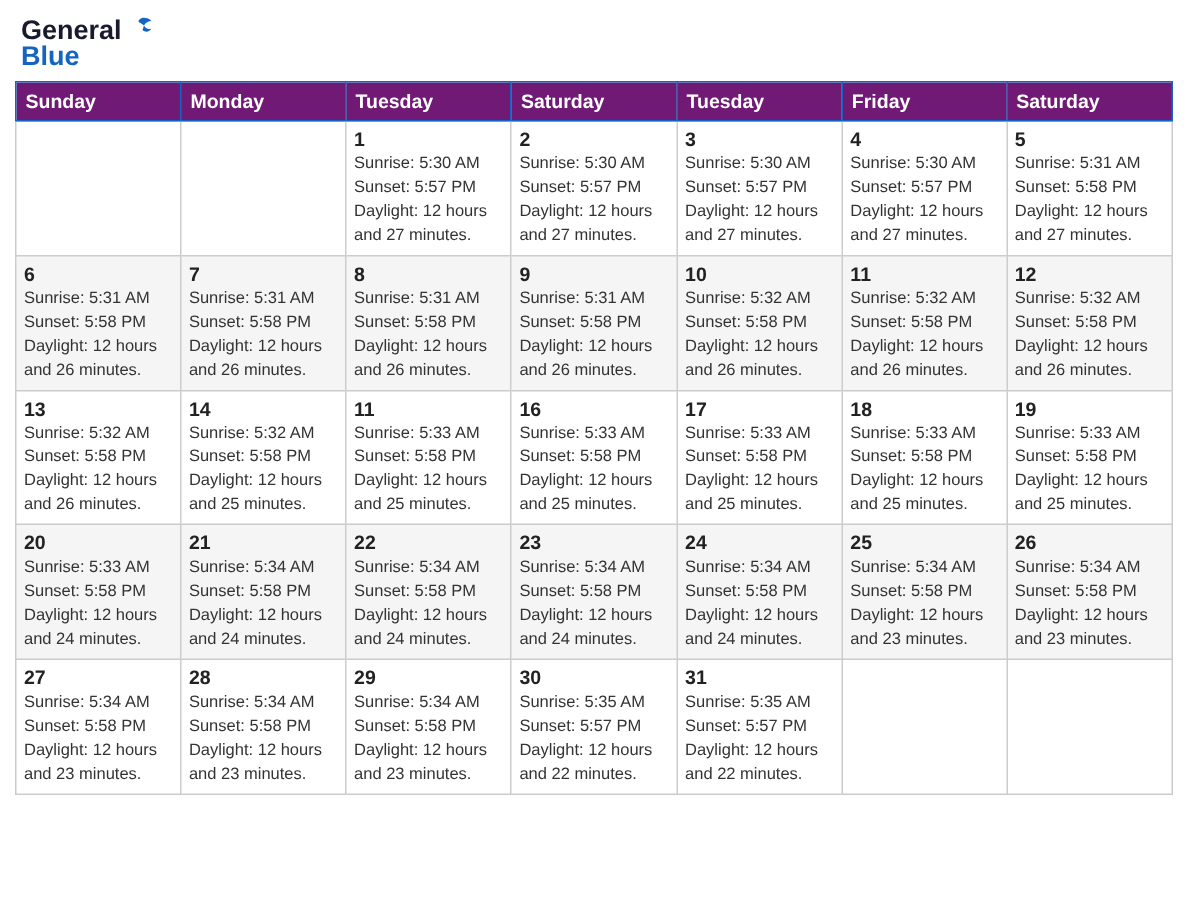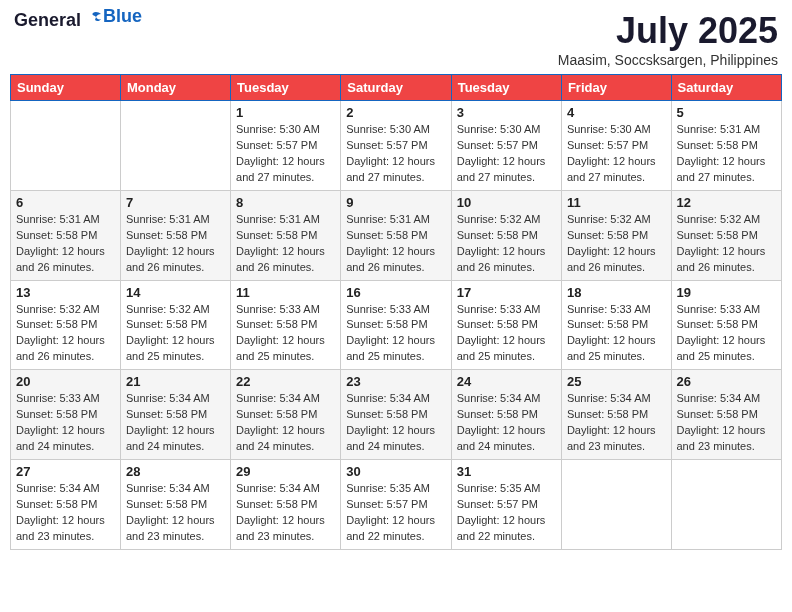--- a/index.html
+++ b/index.html
@@ -12,42 +12,42 @@
     }
     .header {
       display: flex;
       justify-content: space-between;
       align-items: flex-start;
       margin-bottom: 6px;
       padding: 0 4px;
     }
     .logo {
       display: flex;
-      flex-direction: row;
+      flex-direction: column;
       align-items: flex-start;
     }
     .title-block {
       text-align: right;
     }
     .month-title {
       font-size: 36px;
       font-weight: bold;
       color: #1a1a2e;
     }
     .location-title {
       font-size: 14px;
       color: #333;
     }
     .calendar {
       width: 100%;
       border-collapse: collapse;
       border: 1px solid #aaa;
     }
     .calendar th {
-      background-color: #ef4444;
+      background-color: #701a75;
       color: #fff;
       text-align: left;
       padding: 5px 6px;
       font-size: 13px;
       border: 1px solid #1565c0;
     }
     .calendar td {
       vertical-align: top;
       border: 1px solid #ccc;
       padding: 4px 5px;
@@ -85,24 +85,20 @@
   <div class="logo">
     <div class="logo-wrapper">
       <span style="font-size:18px;font-weight:bold;color:#1a1a2e;">General</span>
       <svg width="20" height="16" viewBox="0 0 20 16" style="margin-left:2px;margin-top:-4px;">
         <path d="M10 2 C12 0, 16 1, 18 3 C16 3, 14 4, 13 6 C11 4, 8 4, 10 2Z" fill="#1565c0"></path>
         <path d="M13 6 C14 8, 16 9, 18 8 C17 10, 14 11, 12 9Z" fill="#1565c0"></path>
       </svg>
     </div>
     <span style="font-size:18px;font-weight:bold;color:#1565c0;margin-top:-4px;">Blue</span>
   </div>
-  <div class="title-block">
-    <div class="month-title">July 2025</div>
-    <div class="location-title">Maasim, Soccsksargen, Philippines</div>
-  </div>
 </div>
 
 <table class="calendar">
   <thead>
     <tr>
     <th>Sunday</th>
         <th>Monday</th>
         <th>Tuesday</th>
         <th>Saturday</th>
         <th>Tuesday</th>

